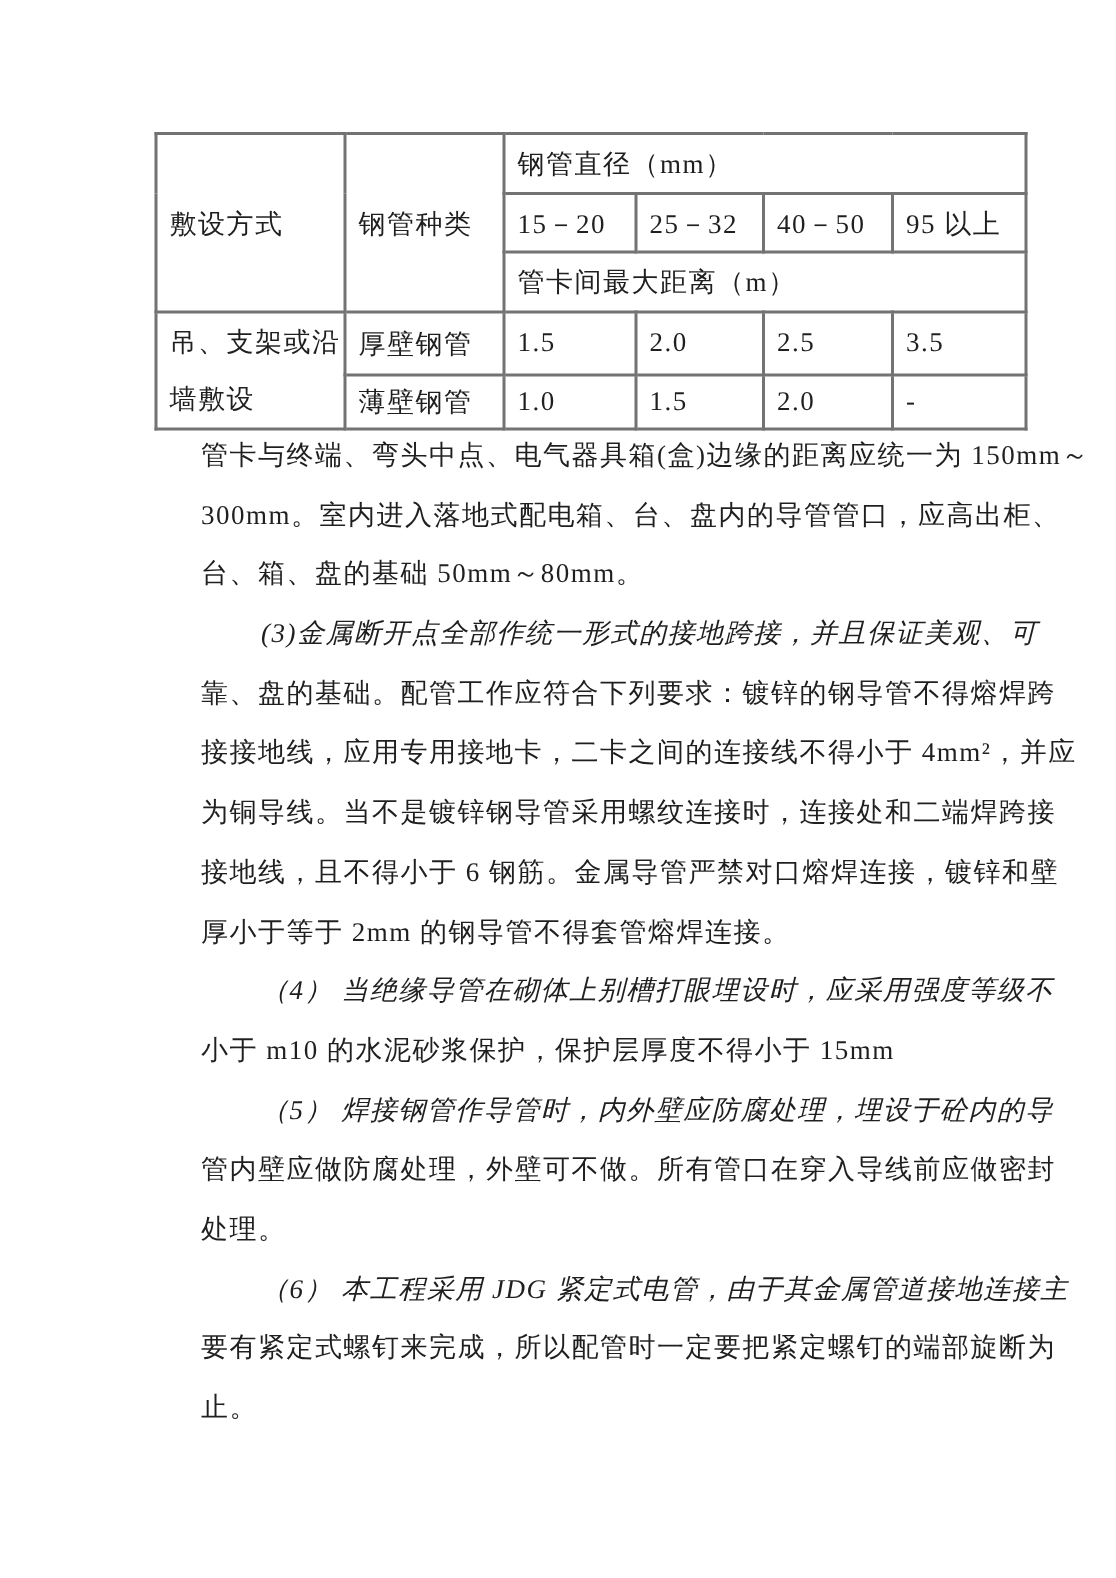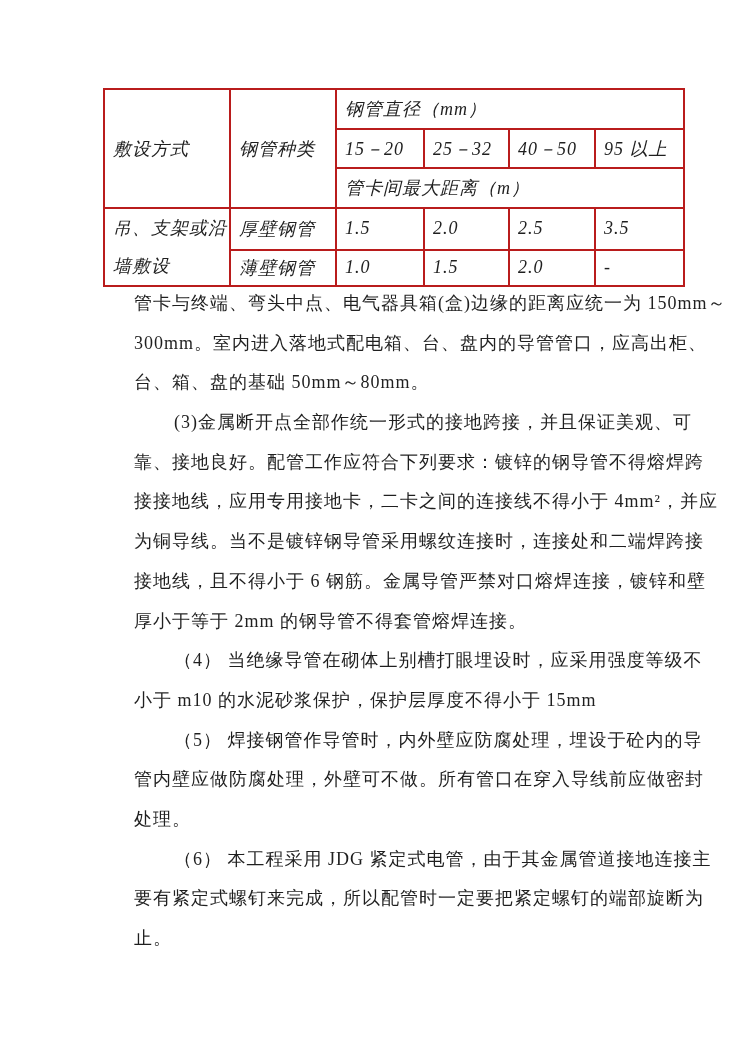--- a/index.html
+++ b/index.html
@@ -20,28 +20,27 @@
   
   .doc-table {
     position: absolute;
     left: 103px;
     top: 88px;
     width: 580px;
     border-collapse: collapse;
     table-layout: fixed;
   }
   .doc-table td {
-    border: 2px solid #b91c1c;
+    border: 2px solid #737373;
     font-size: 18px;
     letter-spacing: 1px;
     padding: 0 0 0 8px;
     vertical-align: middle;
     white-space: nowrap;
     overflow: hidden;
-    font-style: italic;
   }
   .r1 { height: 40px; }
   .r2 { height: 39px; }
   .r3 { height: 40px; }
   .r4 { height: 41px; }
   .r5 { height: 36px; }
   .method-cell .mline {
     display: block;
     line-height: 38px;
     white-space: nowrap;
@@ -55,21 +54,21 @@
     width: 600px;
   }
   .line {
     height: 39.7px;
     line-height: 39.7px;
     font-size: 18px;
     letter-spacing: 1px;
     white-space: nowrap;
     margin-left: 34px;
   }
-  .indent { padding-left: 40px; }
+  .indent { padding-left: 40px; font-style: italic; }
 </style>
 </head>
 <body>
 
 <div class="page">
 
   <table class="doc-table">
     <colgroup>
       <col style="width:126px">
       <col style="width:106px">
@@ -112,21 +111,21 @@
       <td>-</td>
     </tr>
   </tbody>
     </table>
 
   <div class="body-text">
     <div class="line">管卡与终端、弯头中点、电气器具箱(盒)边缘的距离应统一为 150mm～</div>
     <div class="line">300mm。室内进入落地式配电箱、台、盘内的导管管口，应高出柜、</div>
     <div class="line">台、箱、盘的基础 50mm～80mm。</div>
     <div class="line indent">(3)金属断开点全部作统一形式的接地跨接，并且保证美观、可</div>
-    <div class="line">靠、接地良好。配管工作应符合下列要求：镀锌的钢导管不得熔焊跨</div>
+    <div class="line">靠、盘的基础。配管工作应符合下列要求：镀锌的钢导管不得熔焊跨</div>
     <div class="line">接接地线，应用专用接地卡，二卡之间的连接线不得小于 4mm²，并应</div>
     <div class="line">为铜导线。当不是镀锌钢导管采用螺纹连接时，连接处和二端焊跨接</div>
     <div class="line">接地线，且不得小于 6 钢筋。金属导管严禁对口熔焊连接，镀锌和壁</div>
     <div class="line">厚小于等于 2mm 的钢导管不得套管熔焊连接。</div>
     <div class="line indent">（4） 当绝缘导管在砌体上别槽打眼埋设时，应采用强度等级不</div>
     <div class="line">小于 m10 的水泥砂浆保护，保护层厚度不得小于 15mm</div>
     <div class="line indent">（5） 焊接钢管作导管时，内外壁应防腐处理，埋设于砼内的导</div>
     <div class="line">管内壁应做防腐处理，外壁可不做。所有管口在穿入导线前应做密封</div>
     <div class="line">处理。</div>
     <div class="line indent">（6） 本工程采用 JDG 紧定式电管，由于其金属管道接地连接主</div>

